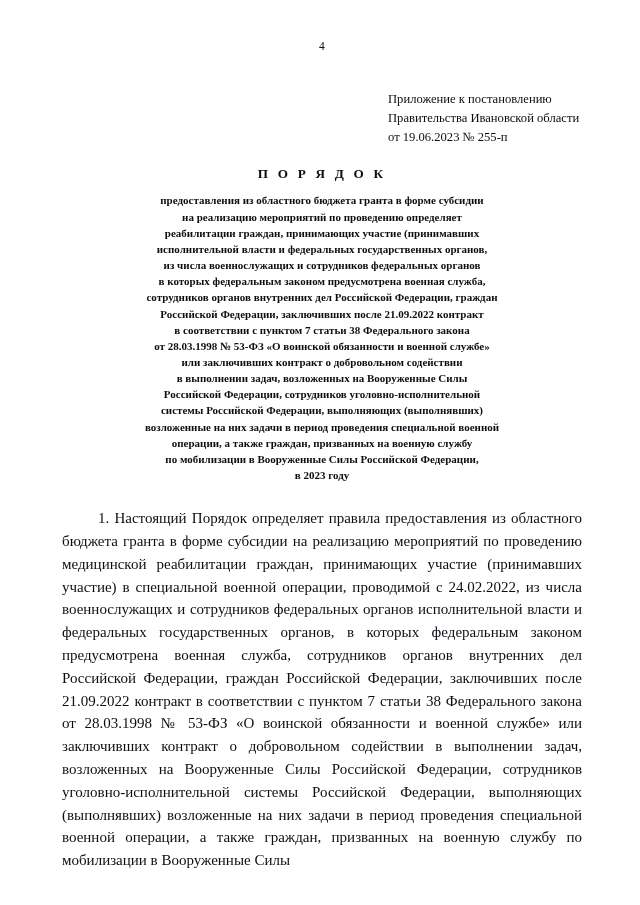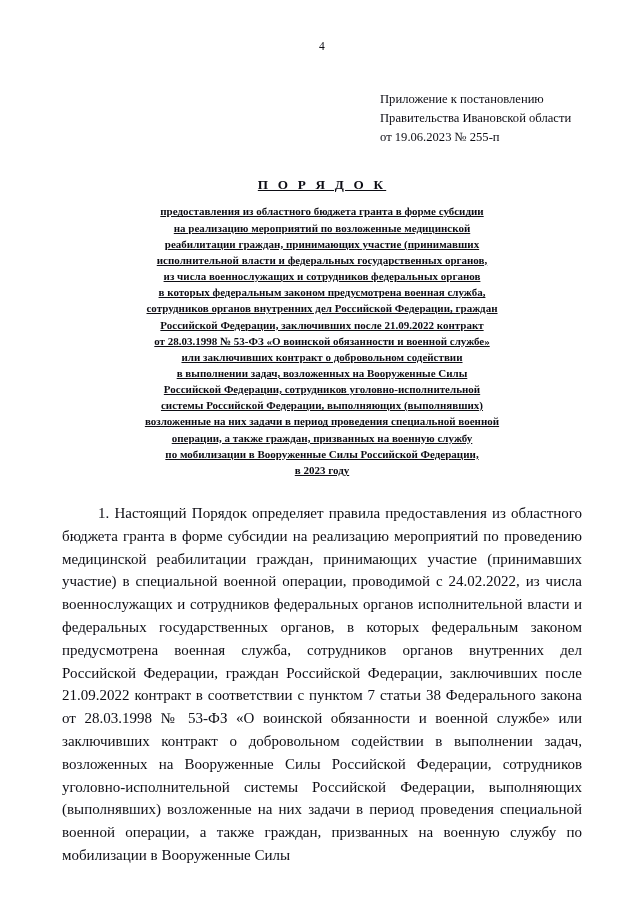--- a/index.html
+++ b/index.html
@@ -29,25 +29,25 @@
     letter-spacing: 0.2px;
   }
   .appendix-block {
     margin-left: 318px;
     font-size: 12.6px;
     line-height: 1.52;
     font-weight: 400;
   }
   .appendix-block div {
     white-space: nowrap;
+    margin-left: 8px;
   }
   .title-wrap {
-    margin-top: 30px;
+    margin-top: 19px;
     text-align: center;
-    text-decoration: underline;
   }
   .doc-title {
     font-size: 13.2px;
     font-weight: bold;
     letter-spacing: 3.2px;
     margin-bottom: 10px;
   }
   .title-lines {
     font-size: 11px;
     font-weight: bold;
@@ -75,27 +75,28 @@
   <div class="appendix-block">
     <div>Приложение к постановлению</div>
     <div>Правительства Ивановской области</div>
     <div>от 19.06.2023 № 255-п</div>
   </div>
 
   <div class="title-wrap">
     <div class="doc-title">П О Р Я Д О К</div>
     <div class="title-lines">
       <div>предоставления из областного бюджета гранта в форме субсидии</div>
-      <div>на реализацию мероприятий по возложенные медицинской</div>
+      <div>на реализацию мероприятий по проведению определяет</div>
       <div>реабилитации граждан, принимающих участие (принимавших</div>
       <div>исполнительной власти и федеральных государственных органов,</div>
       <div>из числа военнослужащих и сотрудников федеральных органов</div>
       <div>в которых федеральным законом предусмотрена военная служба,</div>
       <div>сотрудников органов внутренних дел Российской Федерации, граждан</div>
       <div>Российской Федерации, заключивших после 21.09.2022 контракт</div>
+      <div>в соответствии с пунктом 7 статьи 38 Федерального закона</div>
       <div>от 28.03.1998 № 53-ФЗ «О воинской обязанности и военной службе»</div>
       <div>или заключивших контракт о добровольном содействии</div>
       <div>в выполнении задач, возложенных на Вооруженные Силы</div>
       <div>Российской Федерации, сотрудников уголовно-исполнительной</div>
       <div>системы Российской Федерации, выполняющих (выполнявших)</div>
       <div>возложенные на них задачи в период проведения специальной военной</div>
       <div>операции, а также граждан, призванных на военную службу</div>
       <div>по мобилизации в Вооруженные Силы Российской Федерации,</div>
       <div>в 2023 году</div>
     </div>

